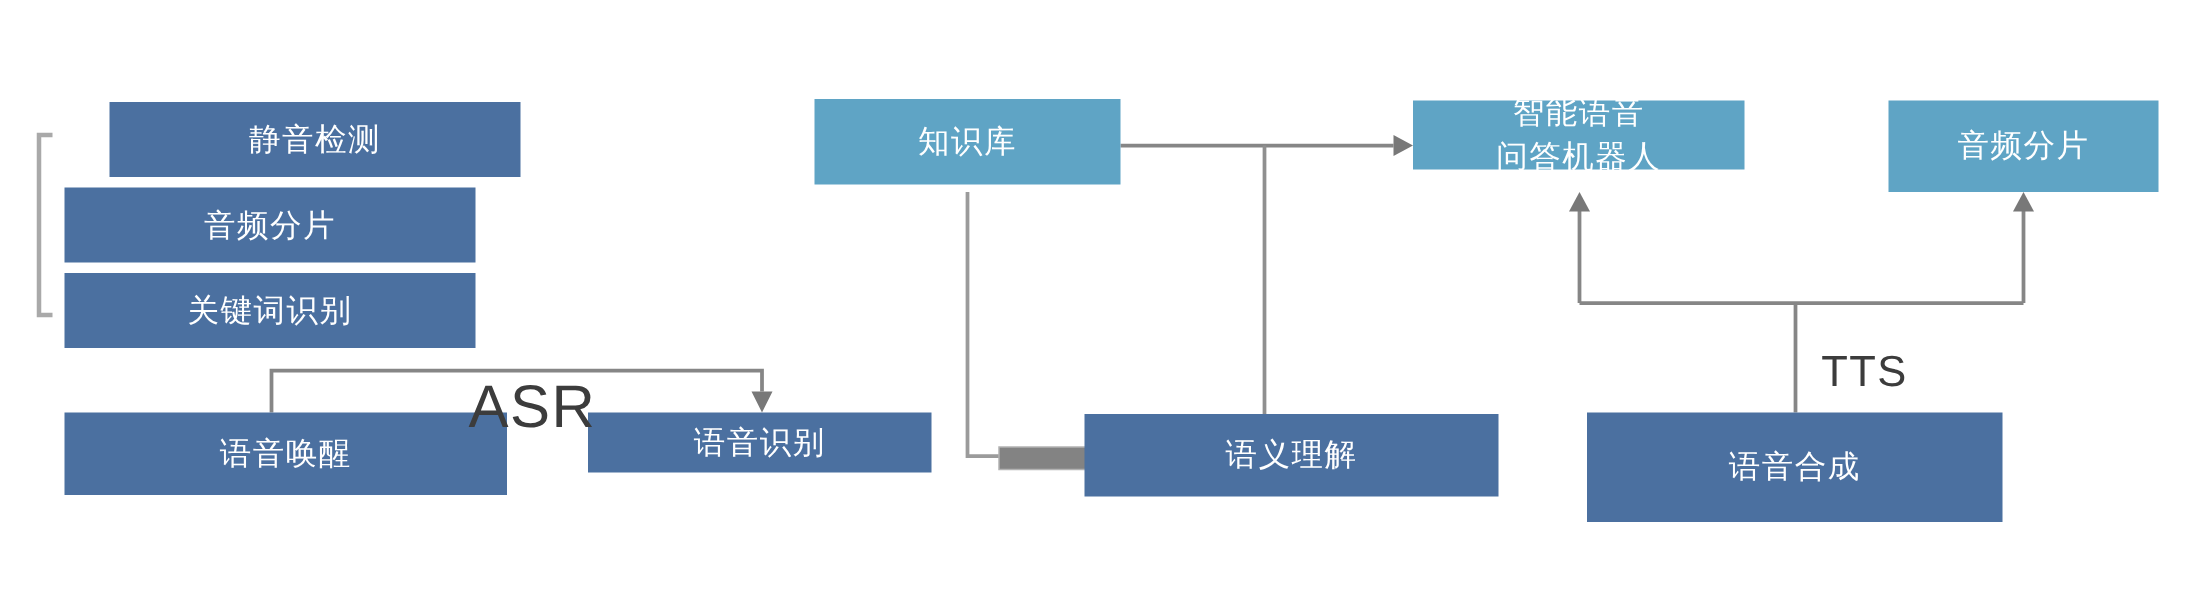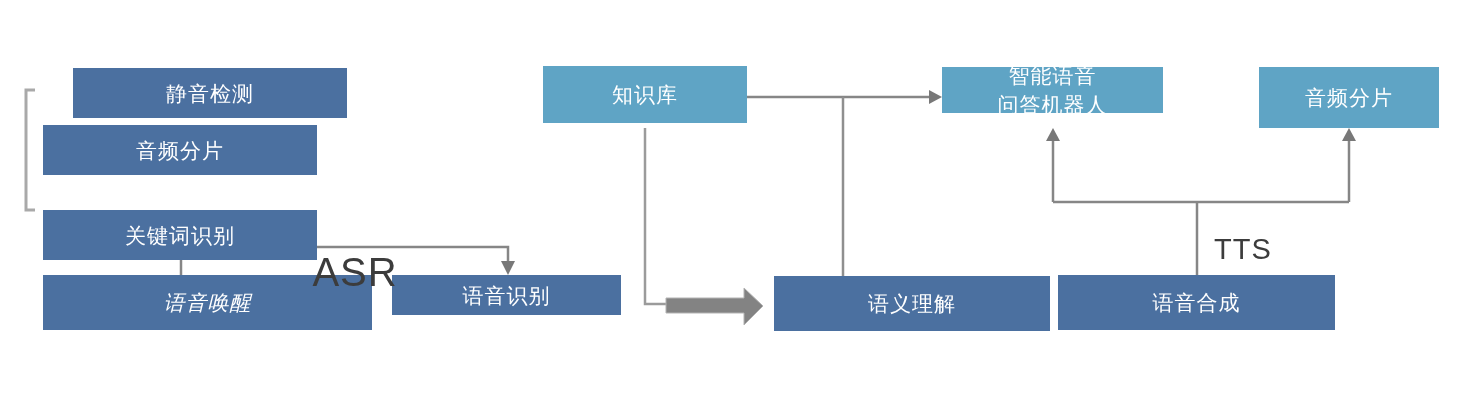--- a/index.html
+++ b/index.html
@@ -59,29 +59,29 @@
 
     <polygon points="666,298 744,298 744,288 763,306 744,325 744,313 666,313" fill="#838383" stroke="#b3b3b3" stroke-width="1"></polygon>
 
     <path d="M1197,275 V202 M1053,202 H1349 M1053,202 V140 M1349,202 V140" fill="none" stroke="#868686" stroke-width="2.5"></path>
     <polygon points="1046,141 1060,141 1053,128" fill="#787878"></polygon>
     <polygon points="1342,141 1356,141 1349,128" fill="#787878"></polygon>
   </svg>
 
   <div class="box primary" style="left:43px;  top:68px;  width:274px; height:50px;margin-left:30px;">静音检测</div>
   <div class="box primary" style="left:43px;  top:125px; width:274px; height:50px;">音频分片</div>
-  <div class="box primary" style="left:43px;  top:182px; width:274px; height:50px;margin-top:28px;">关键词识别</div>
+  <div class="box primary" style="left:43px;  top:182px; width:274px; height:50px;">关键词识别</div>
 
-  <div class="box primary" style="left:43px;  top:275px; width:329px; height:55px;font-style:italic;">语音唤醒</div>
+  <div class="box primary" style="left:43px;  top:275px; width:295px; height:55px;">语音唤醒</div>
   <div class="box primary" style="left:392px; top:275px; width:229px; height:40px;">语音识别</div>
 
   <div class="box secondary" style="left:543px; top:66px; width:204px; height:57px;">知识库</div>
-  <div class="box primary" style="left:774px; top:276px; width:276px; height:55px;">语义理解</div>
+  <div class="box primary" style="left:723px; top:276px; width:276px; height:55px;">语义理解</div>
 
   <div class="box secondary" style="left:942px;  top:67px;  width:221px; height:46px;">智能语音
 问答机器人</div>
   <div class="box secondary" style="left:1259px; top:67px;  width:180px; height:61px;">音频分片</div>
-  <div class="box primary" style="left:1058px; top:275px; width:277px; height:55px;">语音合成</div>
+  <div class="box primary" style="left:1058px; top:275px; width:277px; height:73px;">语音合成</div>
 
   <div class="edge-label" style="left:355px; top:272px;">ASR</div>
   <div class="edge-label" style="left:1243px; top:249px; font-size:29px;">TTS</div>
 
 </div>
 
 </body></html>

